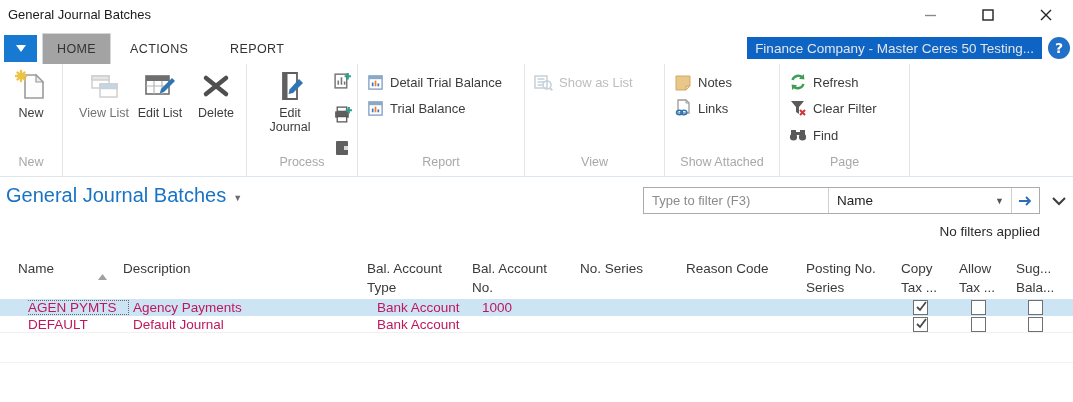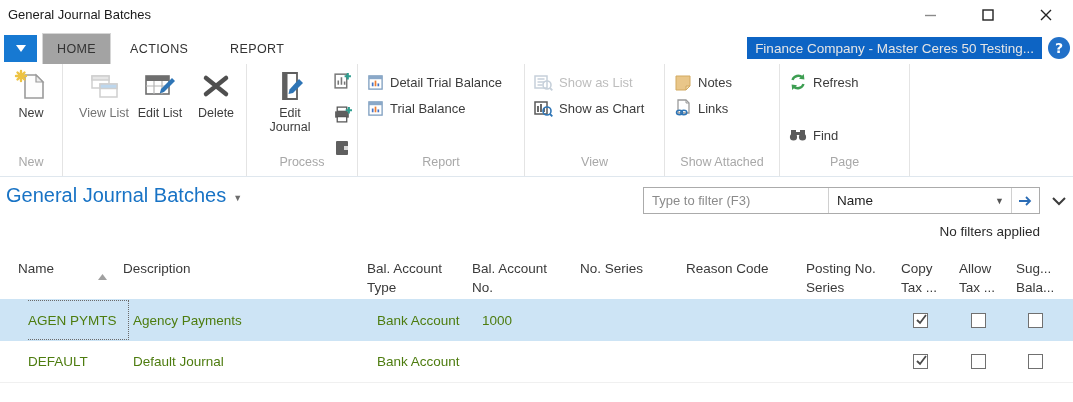--- a/index.html
+++ b/index.html
@@ -53,21 +53,21 @@
   .go-btn { width:28px; border-left:1px solid #d0d0d0; display:flex; align-items:center; justify-content:center; }
   .collapse-btn { position:absolute; top:193px; right:4px; width:20px; height:16px; display:flex; align-items:center; justify-content:center; }
   .filter-status { position:absolute; top:224px; right:33px; font-size:13.5px; color:#2b2b2b;text-align:center; }
   
   .grid { display:grid; grid-template-columns:105px 244px 105px 108px 106px 120px 89px 58px 57px 1fr; padding-left:18px; }
   .thead { position:absolute; top:253px; left:0; right:0; height:46px; }
   .th { font-size:13.5px; color:#3a3a3a; padding-top:7px; line-height:1.4; position:relative; cursor:default; }
   .th.cb-col { padding-left:6px; }
   .sort-icon { position:absolute; right:16px; top:21px; }
   .tbody { position:absolute; top:299px; left:0; right:0; }
-  .trow { height:42px; align-items:center; font-size:13.5px; color:#4d7c0f; position:relative;padding-left:28px; }
+  .trow { height:17px; align-items:center; font-size:13.5px; color:#be185d; position:relative;padding-left:28px; }
   .trow.selected { background:#cde4f5; }
   .trow .cell { white-space:nowrap; overflow:hidden; }
   .cell-name { position:relative; height:100%; display:flex; align-items:center; }
   .focus-rect { position:absolute; left:-4px; width:105px; top:1px; bottom:1px; border:1px dotted #6a6a6a; }
   .row-line { border-bottom:1px solid #f0f0f0; }
   .empty-row { height:30px; border-bottom:1px solid #f2f2f2; }
   .cb { width:15px; height:15px; border:1px solid #707070; background:#fff; margin-left:8px; position:relative; cursor:default; }
   .cb svg { display:none; position:absolute; left:0; top:-2px; }
   .cb.checked svg { display:block; }
 </style>
@@ -211,29 +211,20 @@
   <div class="rgroup g-view">
     <div class="row-btn rb-1 disabled">
       <svg width="19" height="19" viewBox="0 0 19 19">
         <rect x="1" y="3" width="12" height="12" fill="#fff" stroke="#c6d0da" stroke-width="1.5"></rect>
         <path d="M3.5 6h7M3.5 9h7M3.5 12h5" stroke="#c6d0da" stroke-width="1.6"></path>
         <circle cx="13" cy="12" r="4" fill="none" stroke="#c6d0da" stroke-width="1.6"></circle>
         <path d="M16 15l2.3 2.3" stroke="#c6d0da" stroke-width="1.8"></path>
       </svg>
       <span>Show as List</span>
     </div>
-    <div class="row-btn rb-2">
-      <svg width="19" height="19" viewBox="0 0 19 19">
-        <rect x="1" y="3" width="12" height="12" fill="#fff" stroke="#5a5a5a" stroke-width="1.5"></rect>
-        <path d="M4 13V7M7 13V5M10 13V9" stroke="#5a5a5a" stroke-width="1.8"></path>
-        <circle cx="13" cy="12" r="4" fill="none" stroke="#2e75b6" stroke-width="1.6"></circle>
-        <path d="M16 15l2.3 2.3" stroke="#2e75b6" stroke-width="1.8"></path>
-      </svg>
-      <span>Show as Chart</span>
-    </div>
     <div class="rgroup-label">View</div>
   </div>
 
   <div class="rgroup g-attached">
     <div class="row-btn rb-1">
       <svg width="18" height="18" viewBox="0 0 18 18">
         <path d="M2 3h14v10l-4 4H2z" fill="#e9c689" stroke="#d2a960" stroke-width="1"></path>
         <path d="M12 17v-4h4z" fill="#f3dcb2" stroke="#d2a960" stroke-width="1"></path>
       </svg>
       <span>Notes</span>
@@ -252,20 +243,27 @@
 
   <div class="rgroup g-page">
     <div class="row-btn rb-1">
       <svg width="18" height="18" viewBox="0 0 18 18">
         <path d="M3.5 7a6 6 0 0 1 10-2.4" fill="none" stroke="#3d9e52" stroke-width="2.4"></path>
         <path d="M14.8 1l.6 5.4-5.4-.6z" fill="#3d9e52"></path>
         <path d="M14.5 11a6 6 0 0 1-10 2.4" fill="none" stroke="#3d9e52" stroke-width="2.4"></path>
         <path d="M3.2 17l-.6-5.4 5.4.6z" fill="#3d9e52"></path>
       </svg>
       <span>Refresh</span>
+    </div>
+    <div class="row-btn rb-2">
+      <svg width="18" height="18" viewBox="0 0 18 18">
+        <path d="M2 2h13l-5 6v7l-3-2V8z" fill="#5a5a5a"></path>
+        <path d="M11 11l5 5M16 11l-5 5" stroke="#d13438" stroke-width="2"></path>
+      </svg>
+      <span>Clear Filter</span>
     </div>
     <div class="row-btn rb-3">
       <svg width="18" height="18" viewBox="0 0 18 18">
         <rect x="2" y="4" width="5" height="5" fill="#5a5a5a"></rect>
         <rect x="11" y="4" width="5" height="5" fill="#5a5a5a"></rect>
         <rect x="6.5" y="6" width="5" height="3" fill="#5a5a5a"></rect>
         <circle cx="4.5" cy="11" r="3.6" fill="#5a5a5a"></circle>
         <circle cx="13.5" cy="11" r="3.6" fill="#5a5a5a"></circle>
       </svg>
       <span>Find</span>

